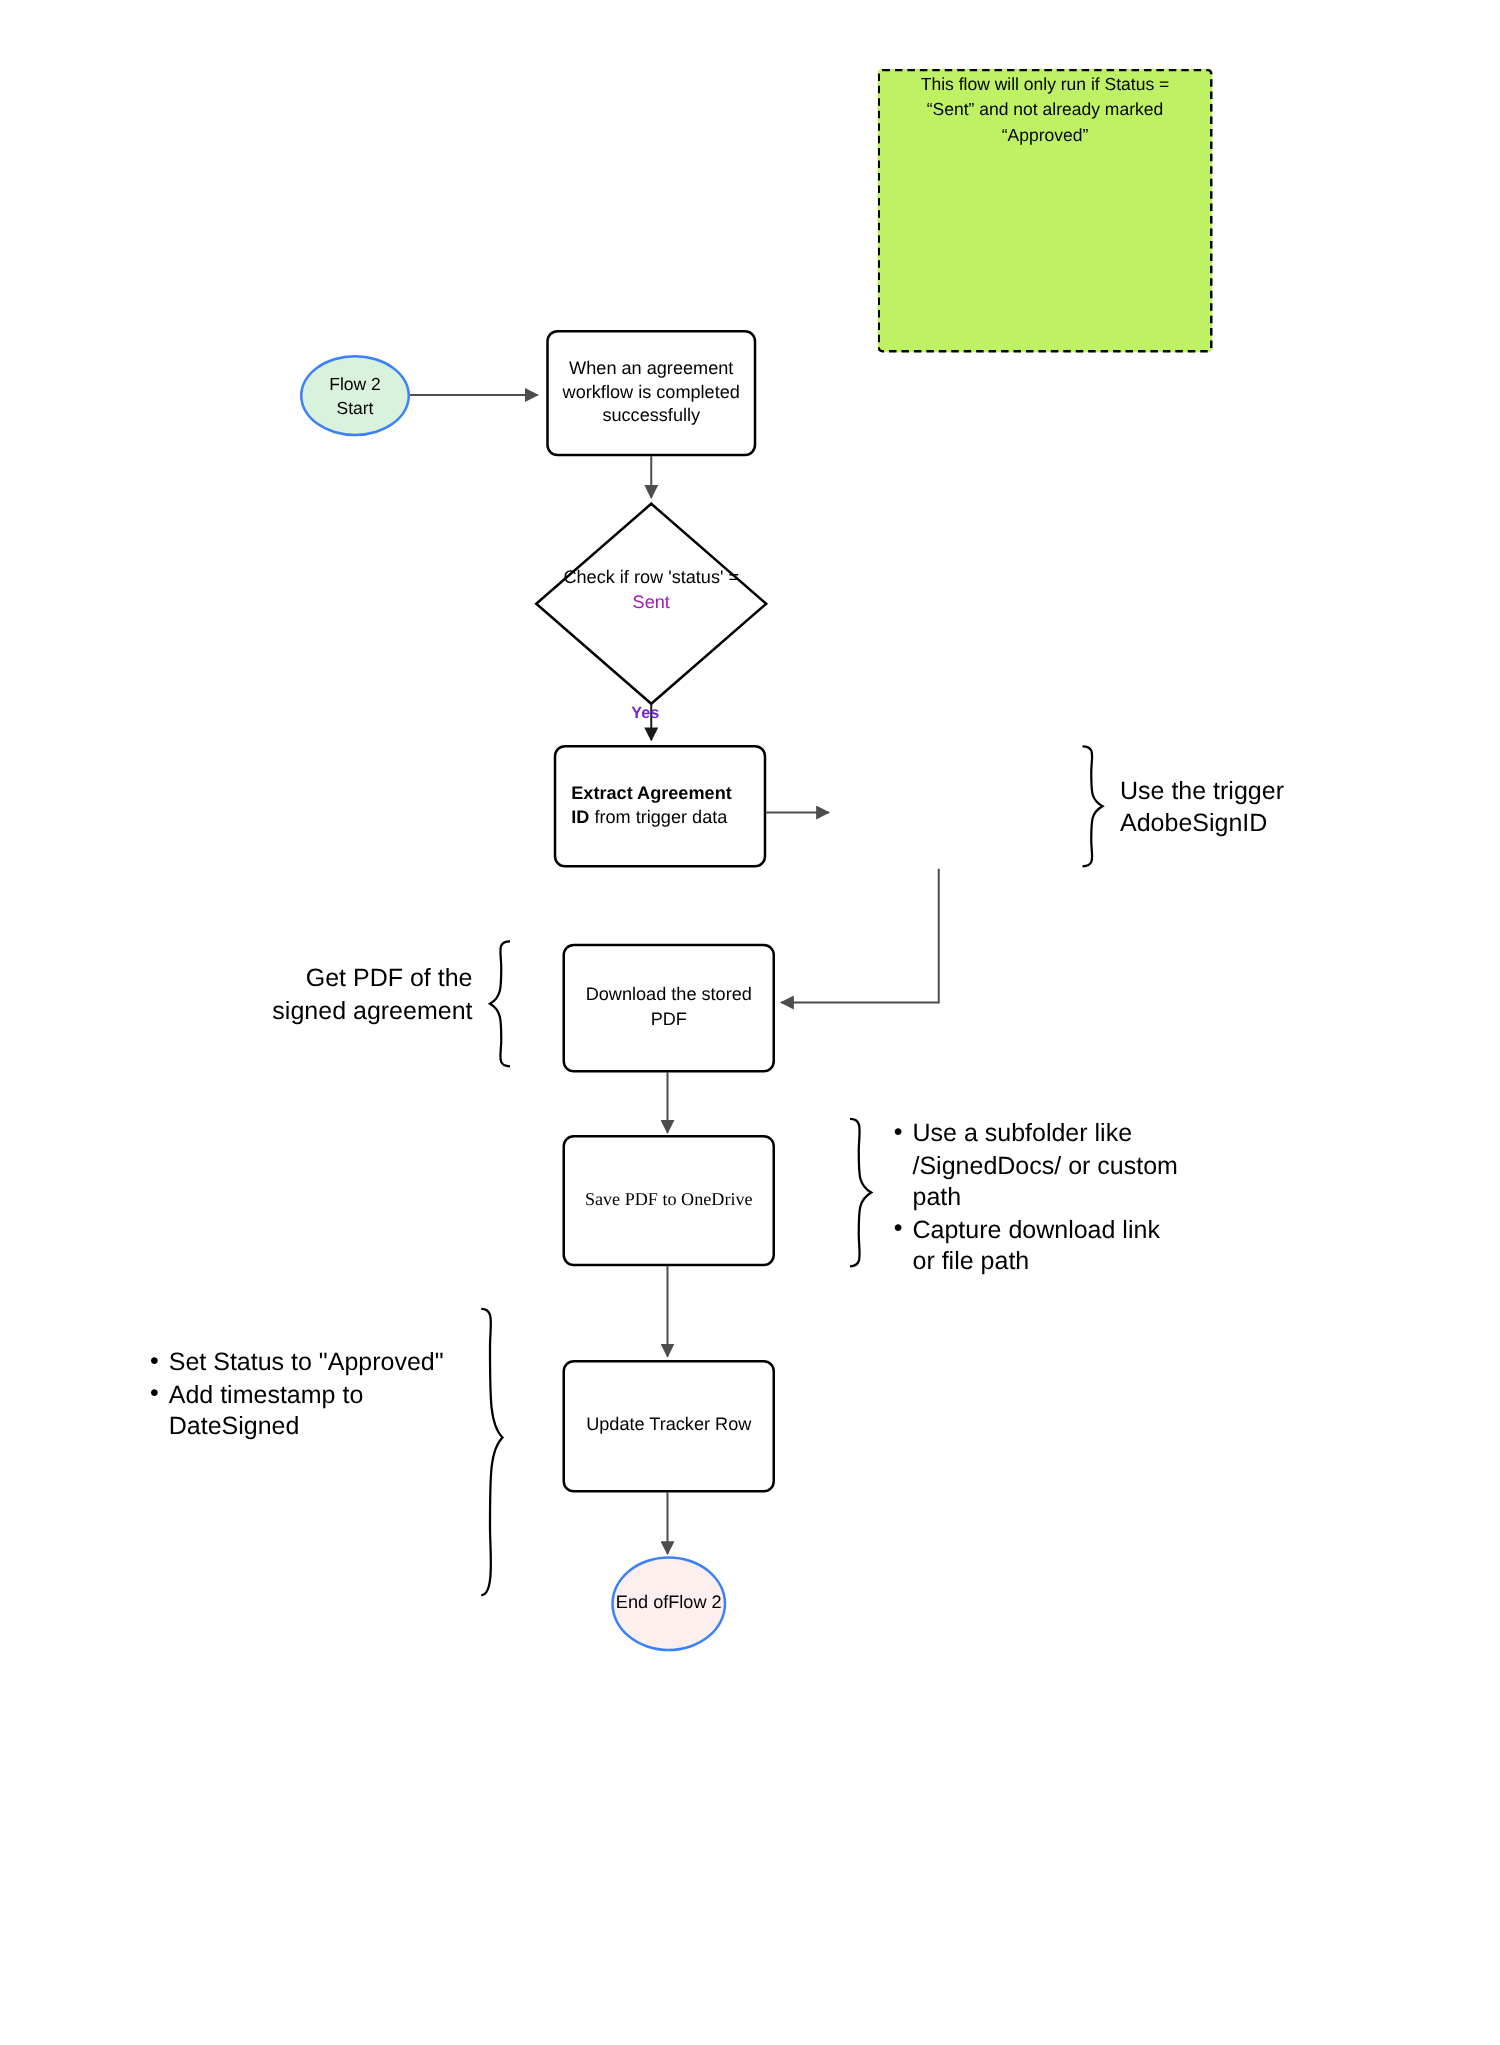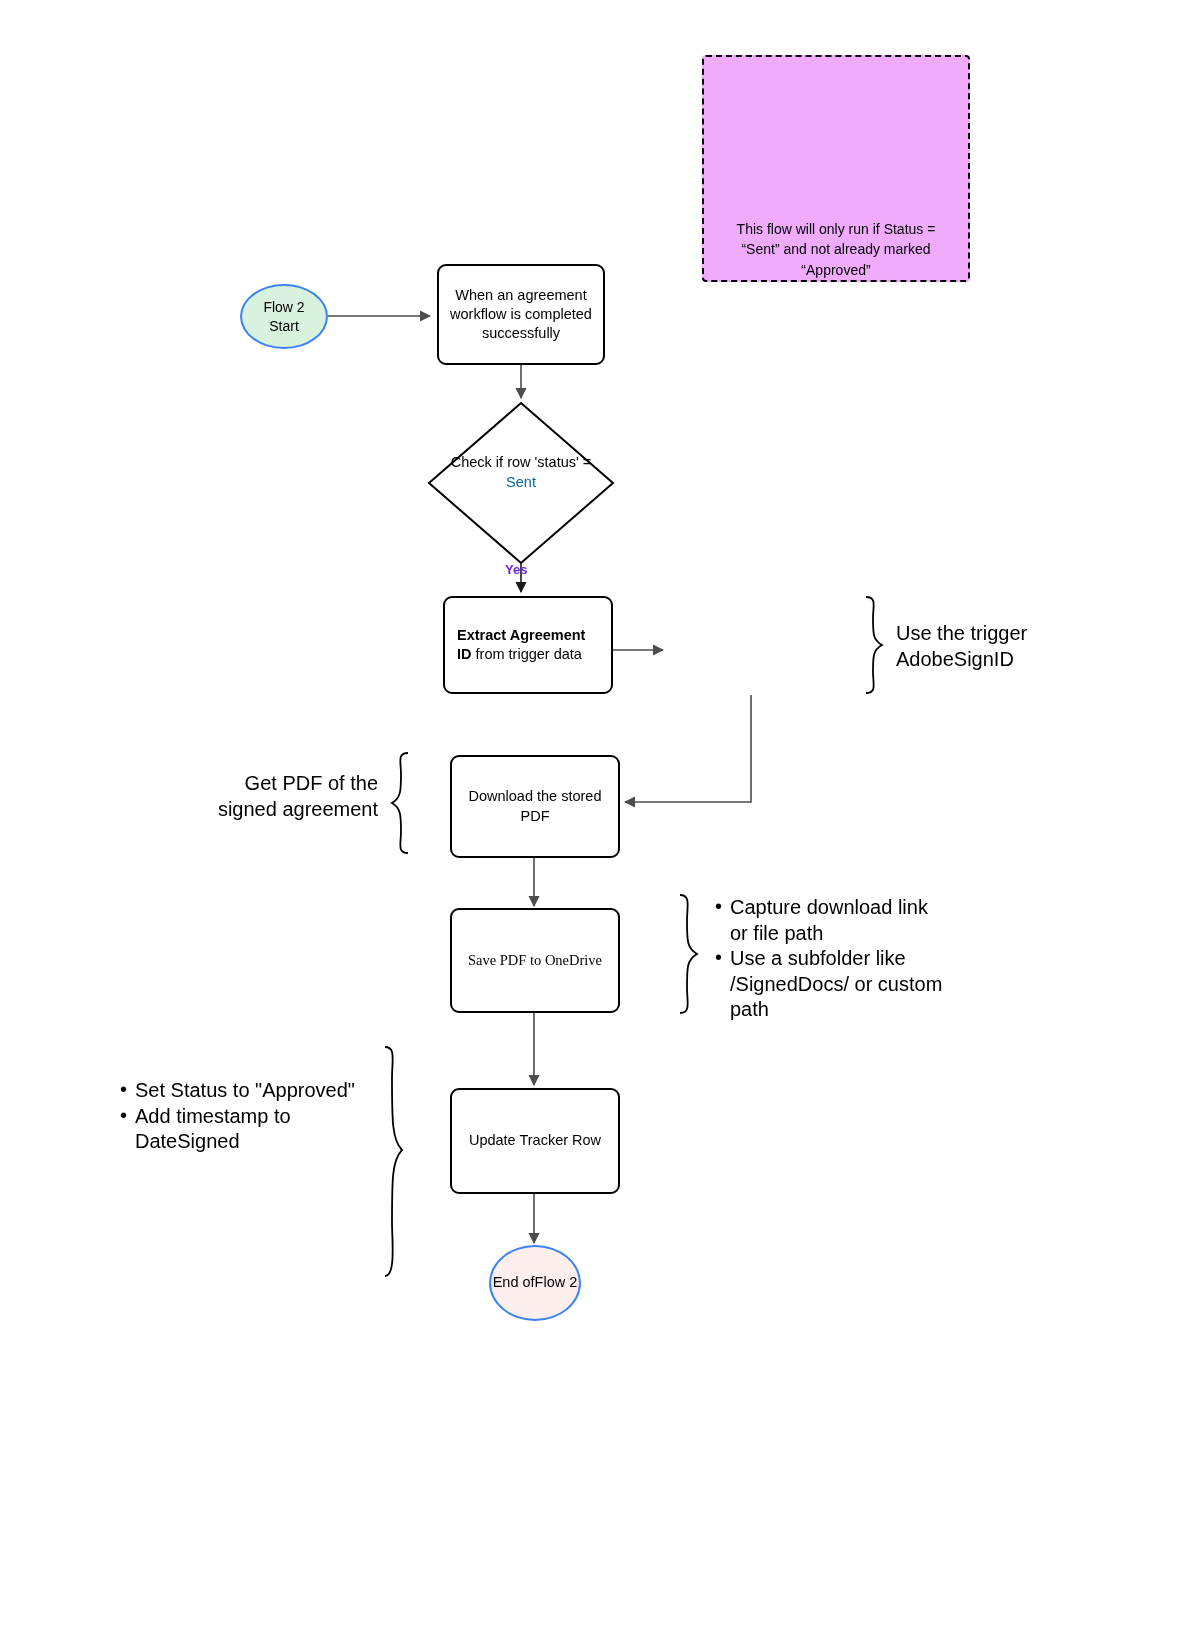--- a/index.html
+++ b/index.html
@@ -40,23 +40,23 @@
   .proc {
     border: 2px solid #000000;
     border-radius: 9px;
     background: #ffffff;
   }
   .note-box {
     position: absolute;
     box-sizing: border-box;
     border: 2px dashed #000000;
     border-radius: 4px;
-    background: #f0abfc;
+    background: #bef264;
     display: flex;
-    align-items: flex-end;
+    align-items: flex-start;
     justify-content: center;
     text-align: center;
     line-height: 1.45;
     color: #000000;
   }
   .ellipse {
     border: 2px solid #3b82f6;
     border-radius: 50%;
   }
   .anno {
@@ -85,21 +85,21 @@
     top: -1px;
     font-size: 20px;
     line-height: 1.28;
   }
   .edge-label {
     position: absolute;
     font-size: 13px;
     font-weight: bold;
     color: #6d28d9;
   }
-  .accent { color: #0369a1; text-align: right; }
+  .accent { color: #a21caf; text-align: right; }
   .bold { font-weight: bold; }
   .diamond-text {
     position: absolute;
     text-align: center;
     line-height: 1.38;
     color: #000000;
   }
 </style>
 </head>
 <body>
@@ -193,22 +193,22 @@
 
   <div class="node proc" style="left:450px; top:755px; width:170px; height:103px; font-size:14.5px; padding:0 12px;">
     <span>Download the stored PDF</span>
   </div>
 
   <div class="node proc" style="left:450px; top:908px; width:170px; height:105px; font-size:14.5px; padding:0 12px;font-family:Liberation Serif, serif;">
     <span>Save PDF to OneDrive</span>
   </div>
 
   <ul class="bullets" style="left:713px; top:895px; width:230px; font-size:20px;">
+    <li>Use a subfolder like /SignedDocs/ or custom path</li>
     <li>Capture download link or file path</li>
-    <li>Use a subfolder like /SignedDocs/ or custom path</li>
   </ul>
 
   <div class="node proc" style="left:450px; top:1088px; width:170px; height:106px; font-size:14.5px; padding:0 10px;">
     <span>Update Tracker Row</span>
   </div>
 
   <ul class="bullets" style="left:118px; top:1078px; width:252px; font-size:20px;">
     <li>Set Status to "Approved"</li>
     <li>Add timestamp to DateSigned</li>
   </ul>

